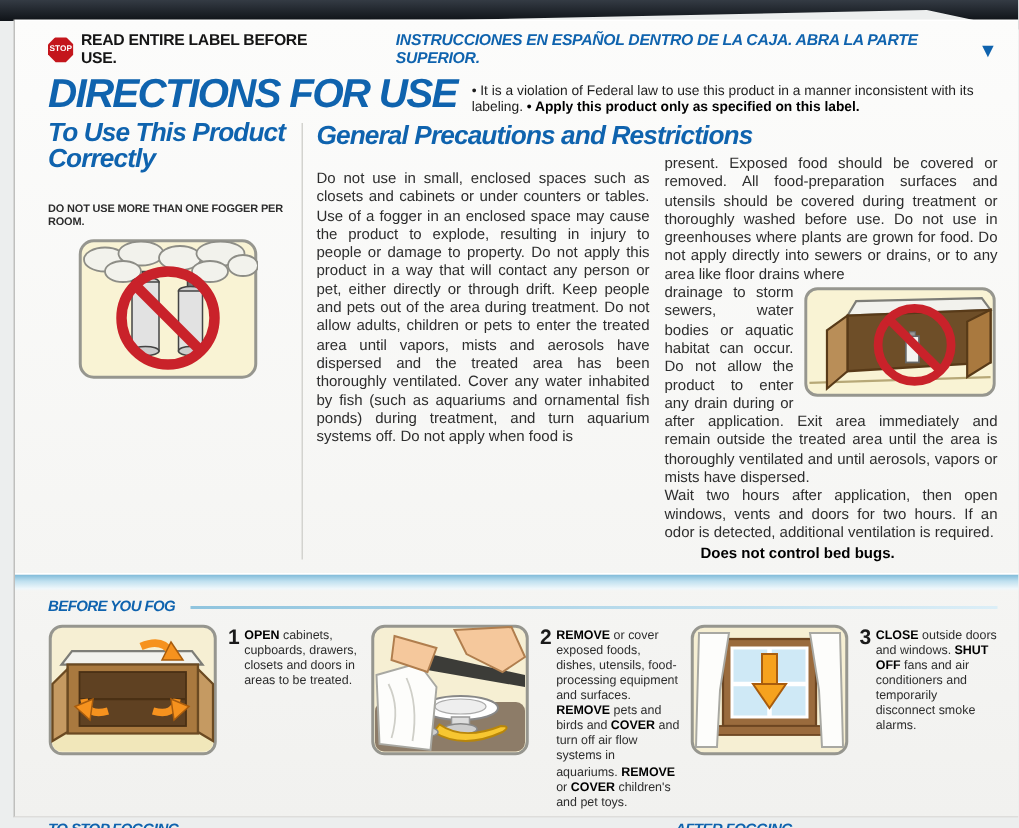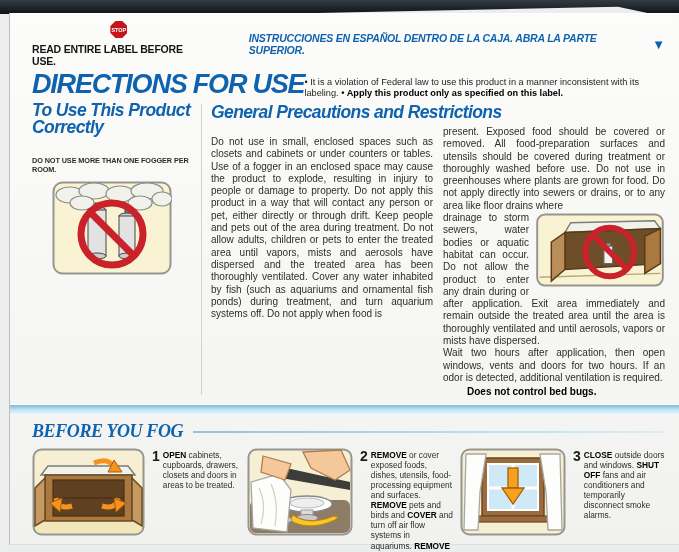--- a/index.html
+++ b/index.html
@@ -16,33 +16,33 @@
   }
   .label{
     position:absolute;left:9px;top:13px;right:0;bottom:7px;
     background:linear-gradient(180deg,#fcfcfb 0%,#f5f5f3 70%,#f1f1ef 100%);
     border-left:1px solid #bfbfbd;border-bottom:1px solid #dedddb;
     box-shadow:inset 0 1px 0 #ffffff;
   }
   .inner{padding:8px 14px 0 22px;}
   
   .hdr-row{display:flex;justify-content:space-between;align-items:center;}
-  .hdr-left{display:flex;align-items:center;gap:5px;flex-direction:column;}
+  .hdr-left{display:flex;align-items:center;gap:5px;}
   .stop-badge{
     width:17px;height:17px;background:#c4161c;color:#fff;
     clip-path:polygon(30% 0,70% 0,100% 30%,100% 70%,70% 100%,30% 100%,0 70%,0 30%);
     display:flex;align-items:center;justify-content:center;
     font-size:5.5px;font-weight:bold;letter-spacing:0;flex:0 0 auto;
   }
   .read-label{font-size:10.5px;font-weight:bold;color:#151515;letter-spacing:-0.2px;}
   .hdr-right{display:flex;align-items:center;gap:6px;}
   .spanish{font-size:10.5px;font-weight:bold;font-style:italic;color:#0f63ae;letter-spacing:-0.2px;padding-left:43px;}
   .tri{color:#0f63ae;font-size:13px;line-height:1;font-style:normal;}
   
-  .title-row{display:flex;align-items:center;margin-top:2px;}
+  .title-row{display:flex;align-items:center;gap:10px;margin-top:2px;}
   .title{font-size:27px;font-weight:bold;font-style:italic;color:#0f63ae;letter-spacing:-1.2px;white-space:nowrap;}
   .title-note{font-size:9.2px;color:#1d1d1d;line-height:1.12;flex:1;padding-top:6px;}
   .title-note b{color:#000;}
   
   .top-grid{display:flex;margin-top:2px;}
   .col-left{width:160px;flex:0 0 auto;}
   .tu-heading{font-size:17.5px;line-height:0.98;font-weight:bold;font-style:italic;color:#0f63ae;letter-spacing:-0.6px;}
   .tu-warning{font-size:7.3px;font-weight:bold;color:#2c2c2c;margin-top:20px;letter-spacing:-0.1px;}
   .tu-illus{display:block;margin:7px auto 0 auto;}
   .vdiv{width:1px;background:#d3d3cf;margin:2px 9px 4px 9px;}
@@ -52,21 +52,21 @@
   .gp-col{flex:1;font-size:10px;line-height:1.23;color:#2d2d2d;text-align:justify;}
   .gp-col p{margin:0;}
   .gp-illus{float:right;margin:1px 0 2px 6px;}
   .gp-bold{font-weight:bold;color:#000;margin-top:2px !important;text-align:left !important;padding-left:24px;}
   
   .divider-bar{height:11px;margin-top:5px;border-top:1px solid #ffffff;
     background:linear-gradient(180deg,#7db9d8 0%,#bfe0ef 40%,#eef7fb 85%,#f5f5f3 100%);}
   
   .sec{padding:5px 14px 2px 22px;}
   .sec-head{display:flex;align-items:center;gap:10px;}
-  .sec-title{font-size:18px;font-weight:bold;font-style:italic;color:#0f63ae;letter-spacing:-0.4px;white-space:nowrap;font-family:Liberation Serif, serif;}
+  .sec-title{font-size:10px;font-weight:bold;font-style:italic;color:#0f63ae;letter-spacing:-0.4px;white-space:nowrap;}
   .sec-line{flex:1;height:2px;margin-top:2px;background:linear-gradient(90deg,#8fc4de,#dbeef7);}
   .bf-row{display:flex;gap:7px;margin-top:6px;align-items:flex-start;}
   .step{display:flex;gap:3px;font-size:8.3px;line-height:1.22;color:#2d2d2d;}
   .step-num{font-size:14px;font-weight:bold;color:#1a1a1a;line-height:0.9;flex:0 0 auto;}
   .step-text b{color:#000;}
   .w1{width:88px;flex:0 0 auto;padding-top:2px;}
   .w2{width:93px;flex:0 0 auto;padding-top:2px;}
   .w3{flex:1;padding-top:2px;}
   
   .bottom-row{display:flex;gap:14px;padding:7px 14px 0 22px;}

